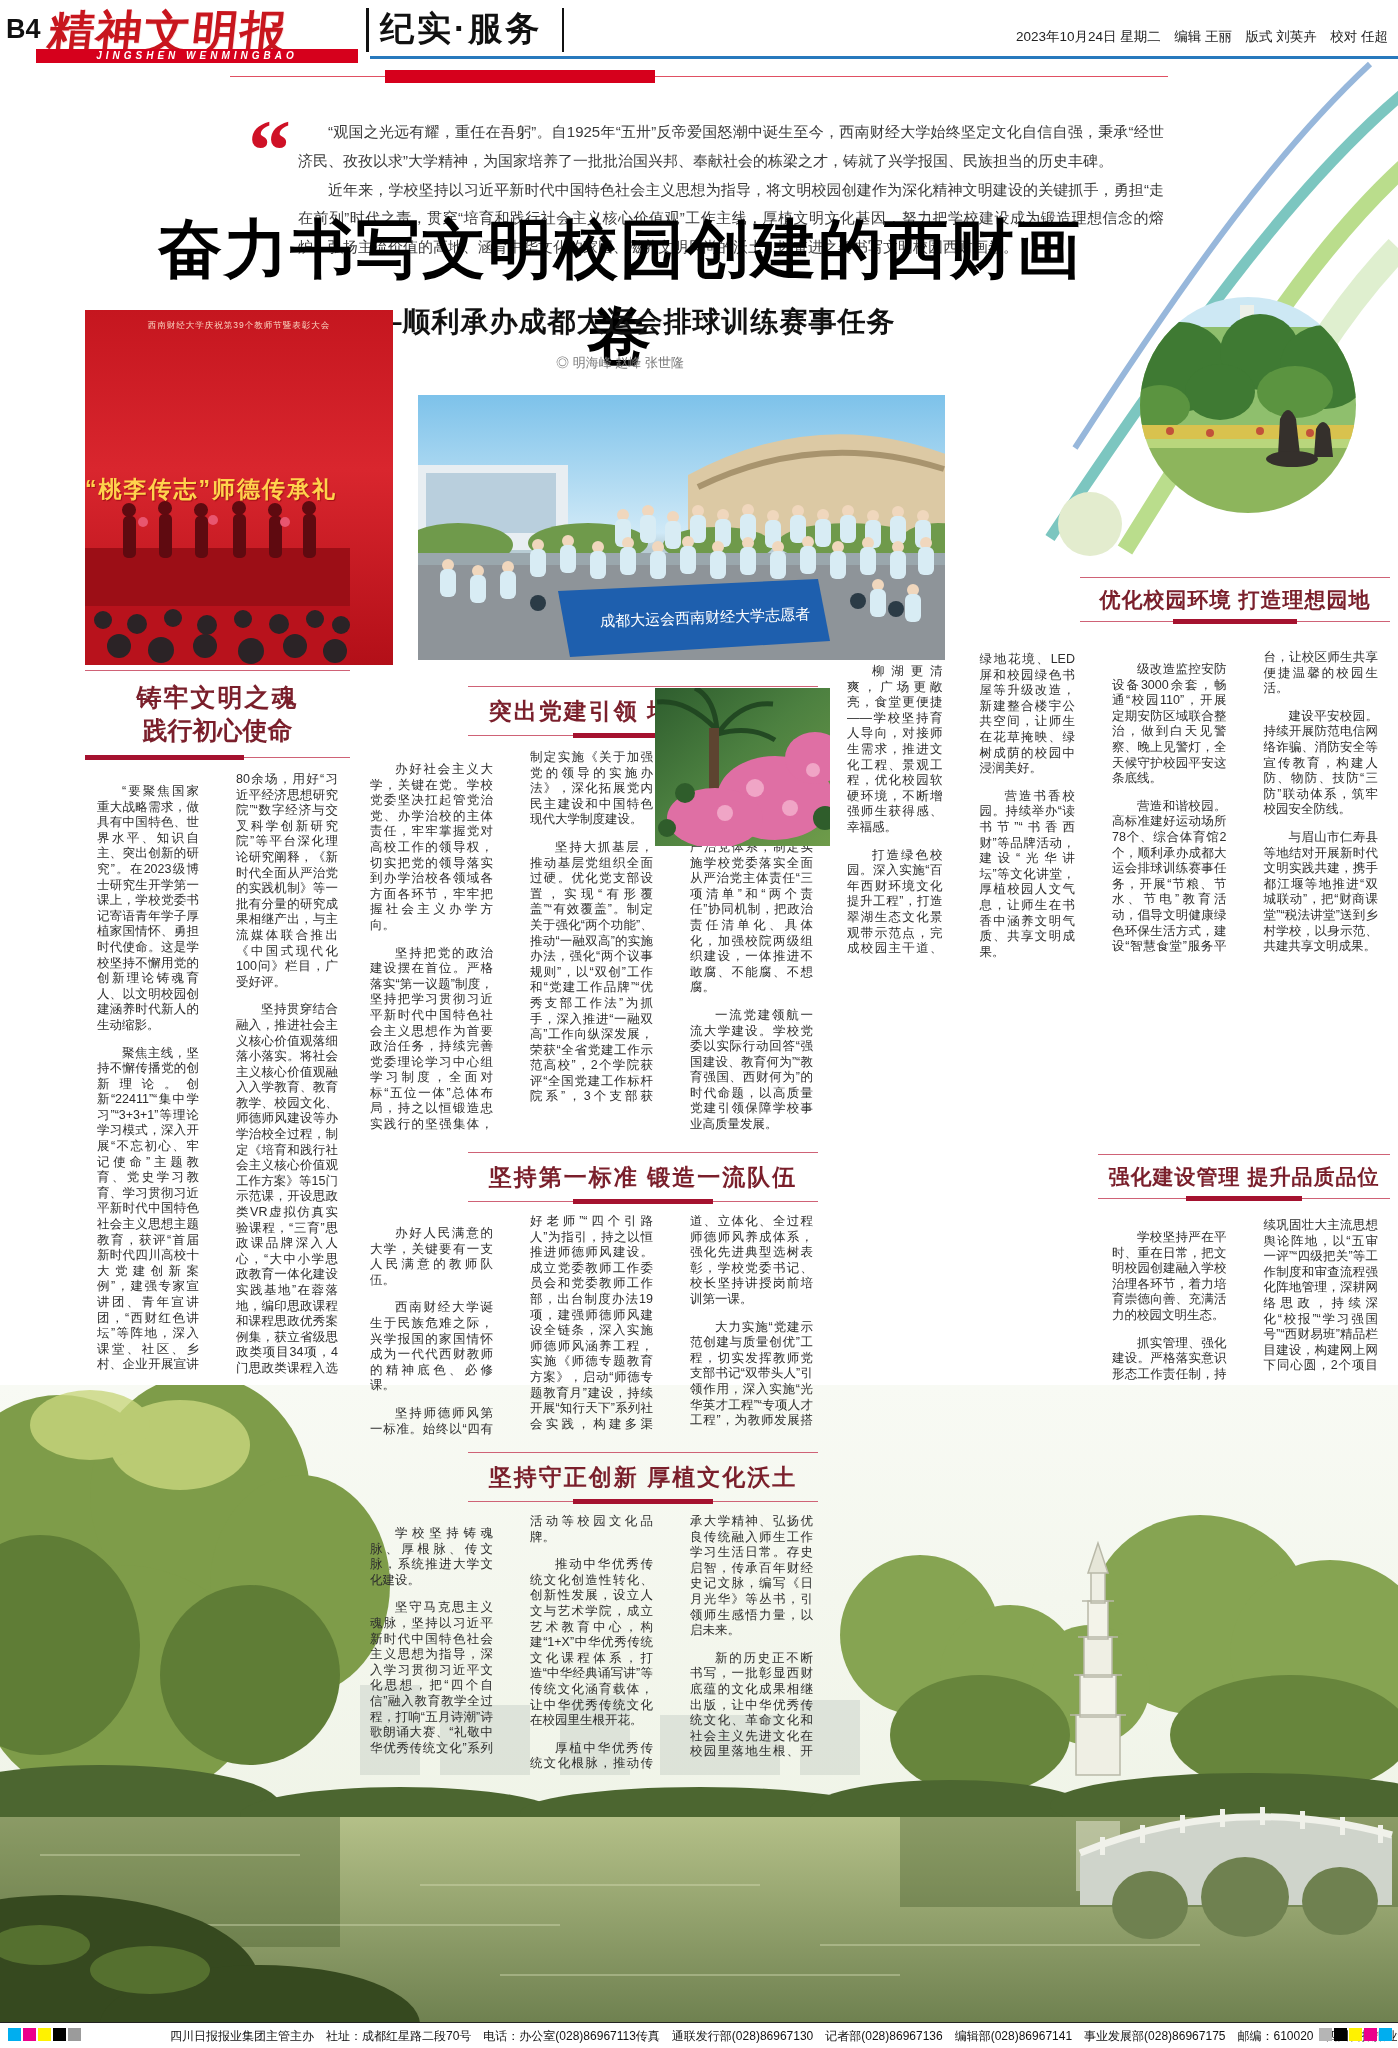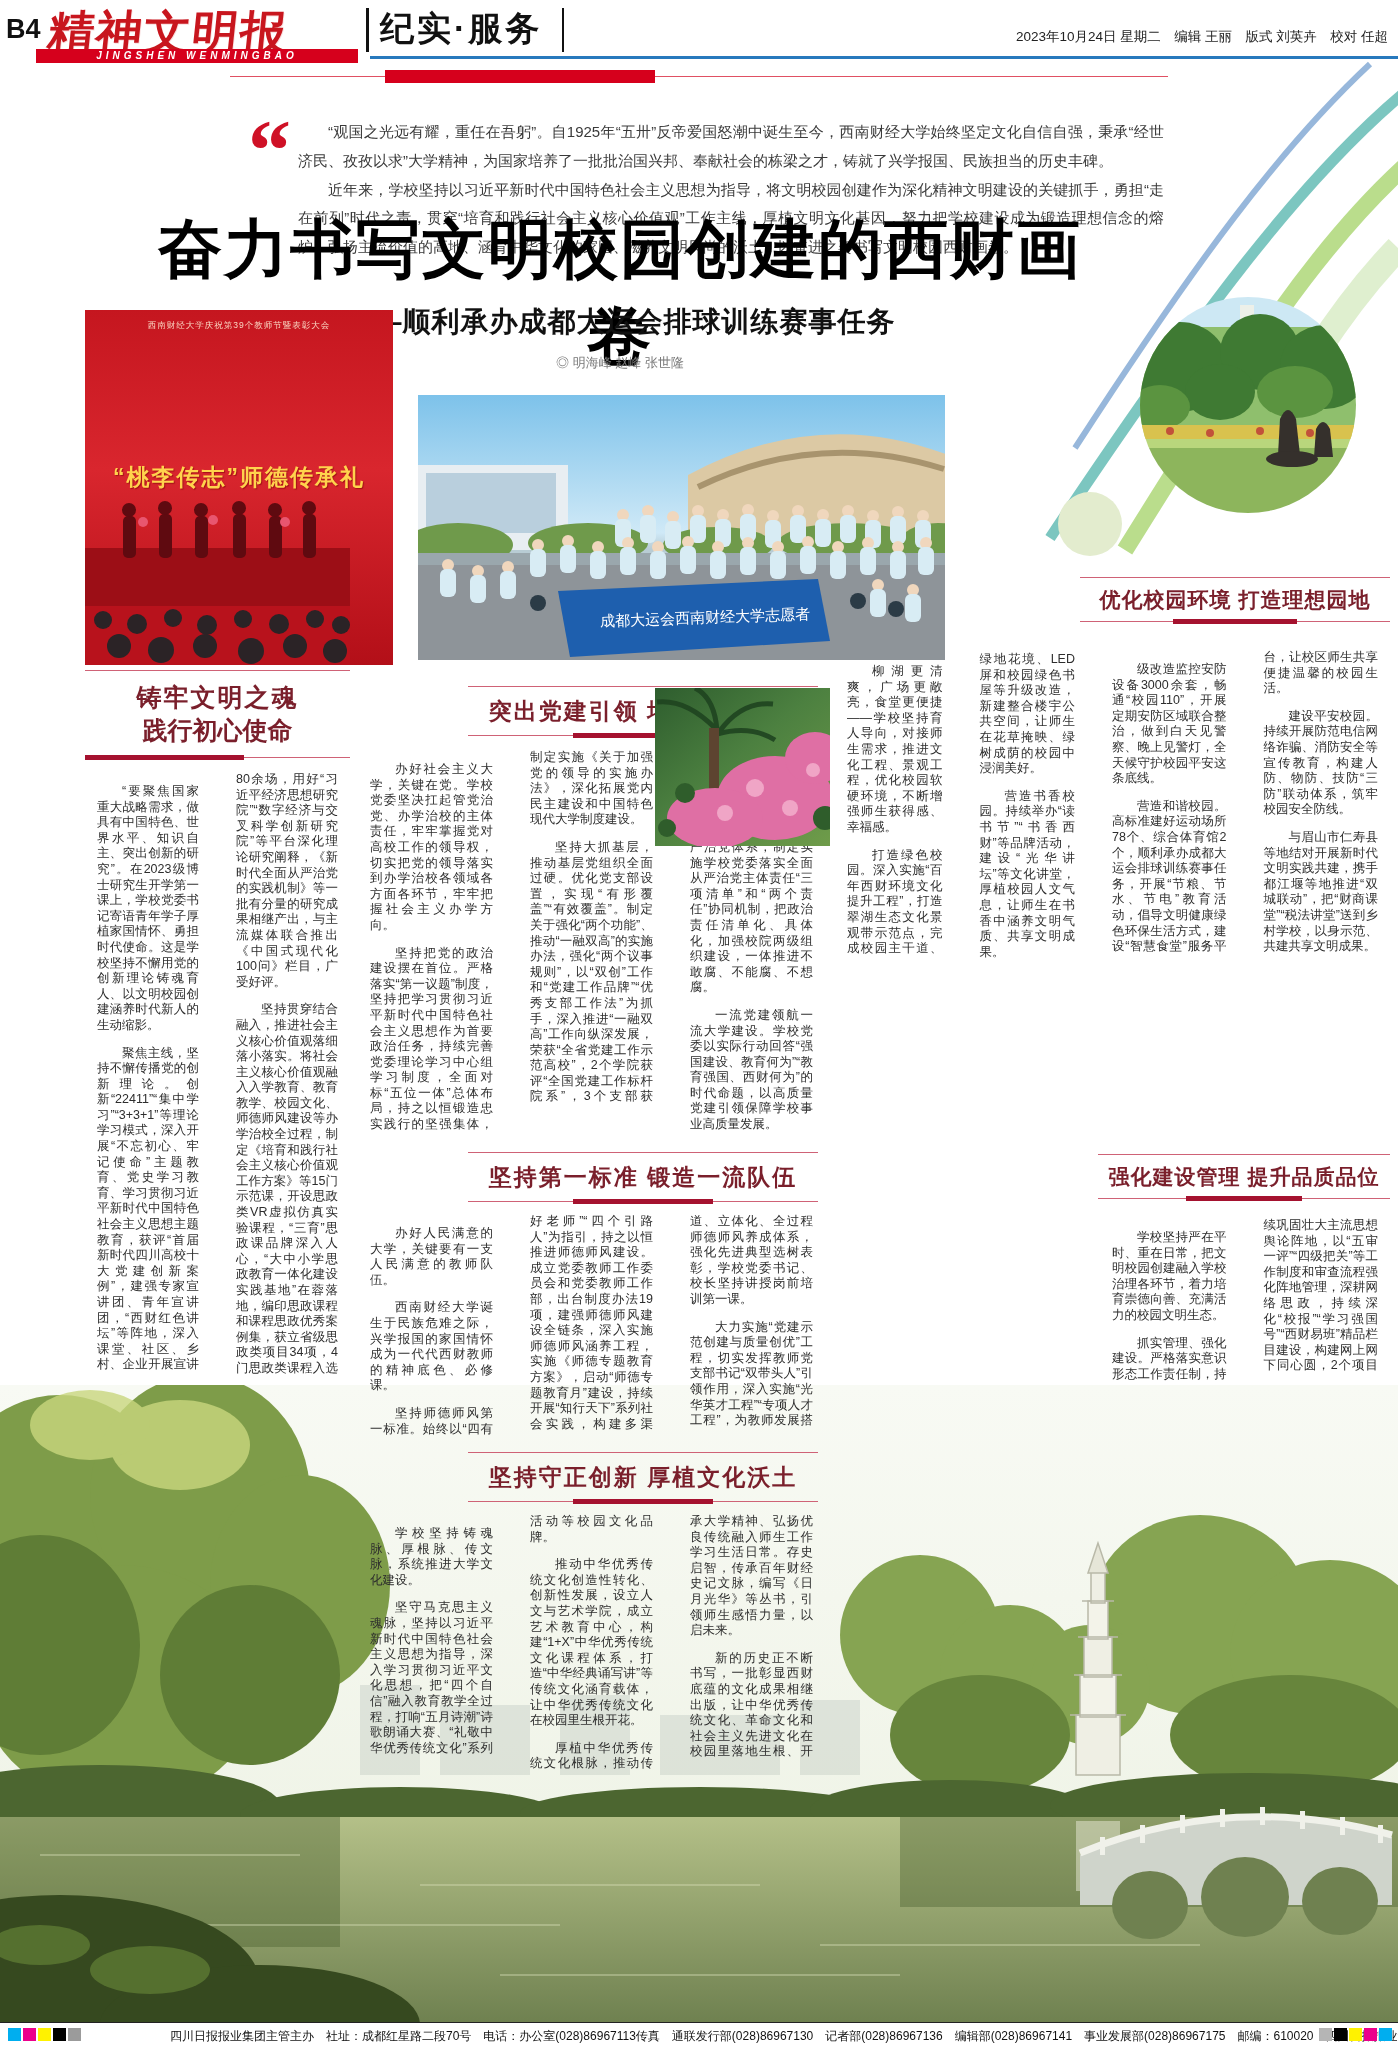--- a/index.html
+++ b/index.html
@@ -32,21 +32,21 @@
             font-weight:900;color:#000;letter-spacing:2px;}
   .subtitle{left:150px;top:303px;width:940px;text-align:center;font-size:28px;
             font-weight:bold;color:#111;letter-spacing:1px;}
   .byline{left:150px;top:354px;width:940px;text-align:center;font-size:13px;color:#777;}
   
   .photo{overflow:hidden;}
   .photo-red{left:85px;top:310px;width:308px;height:355px;
              background:linear-gradient(#c5161f,#d9262e 45%,#b30f18);}
   .photo-red .toptext{position:absolute;left:0;top:10px;width:100%;text-align:center;
              color:#ffe9d2;font-size:8.5px;letter-spacing:1px;opacity:.9;}
-  .photo-red .banner{position:absolute;left:0;top:152px;width:100%;text-align:center;
+  .photo-red .banner{position:absolute;left:0;top:164px;width:100%;text-align:left;
              color:#ffd34d;font-size:23px;font-weight:900;letter-spacing:2px;
              text-shadow:1px 1px 1px #7008;}
   .photo-group{left:418px;top:395px;width:527px;height:265px;
              background:linear-gradient(#7dc2ea,#cfe9f7 52%,#b8ccd4 58%);}
   .deco{left:940px;top:58px;width:458px;height:510px;z-index:1;}
   .photo-circle{left:1140px;top:297px;width:216px;height:216px;border-radius:50%;
              overflow:hidden;z-index:2;background:linear-gradient(#cde8f4 0 14%,#8fbf6d 14% 60%,#b9d67c 60% 70%,#8db55c 70%);}
   .mini-circle{left:1058px;top:492px;width:64px;height:64px;border-radius:50%;
              background:#e3ecce;z-index:1;}
   .photo-flower{left:655px;top:688px;width:175px;height:158px;z-index:4;

